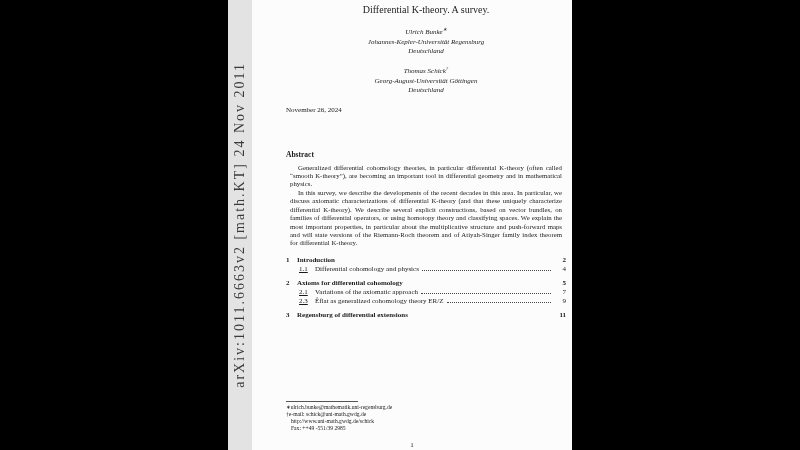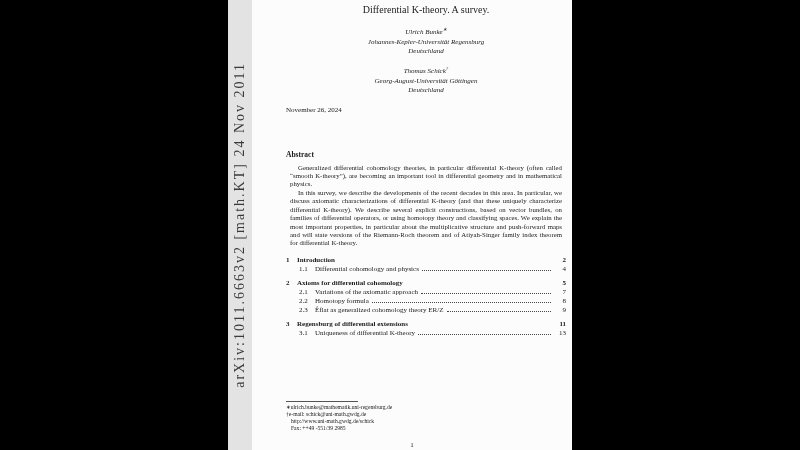--- a/index.html
+++ b/index.html
@@ -45,21 +45,21 @@
   .date { text-align:left; font-size:7px; margin-top:10px; }
   .abstract-heading { text-align:left; font-size:7.5px; font-weight:bold; margin-top:36px; }
   .abstract-body { margin:5px 4px 0 4px; font-size:6.8px; line-height:8.4px; text-align:justify; }
   .abstract-body p { text-indent:8px; }
   .contents-heading { font-size:11.5px; font-weight:bold; margin-top:28px; }
   .toc { margin-top:8px; font-size:7px; line-height:9px; }
   .toc-row { display:flex; align-items:baseline; }
   .toc-section { font-weight:bold; margin-top:5px; }
   .toc-section .toc-num { width:11px; }
   .toc-sub { padding-left:13px; }
-  .toc-sub .toc-num { width:16px; }
+  .toc-sub .toc-num { width:16px;text-decoration:underline; }
   .toc-leader { flex:1; margin:0 3px 2px 3px; border-bottom:1px dotted #444; }
   .toc-leader.none { border-bottom:none; }
   .toc-page { width:12px; text-align:right; }
   .footnotes { position:absolute; left:34px; right:24px; top:401px; font-size:5.6px; line-height:7px; }
   .footnote-rule { width:72px; border-top:1px solid #555; margin-bottom:2px; }
   .footnote.cont { padding-left:5px; }
   .page-number { position:absolute; left:0; right:0; top:441px; text-align:center; font-size:7px; }
 </style>
 </head>
 <body>
@@ -116,43 +116,31 @@
         <span class="toc-leader none"></span>
         <span class="toc-page">5</span>
       </div>
       <div class="toc-row toc-sub">
         <span class="toc-num">2.1</span>
         <span class="toc-title">Variations of the axiomatic approach</span>
         <span class="toc-leader"></span>
         <span class="toc-page">7</span>
       </div>
       <div class="toc-row toc-sub">
-        <span class="toc-num">2.2</span>
-        <span class="toc-title">Homotopy formula</span>
-        <span class="toc-leader"></span>
-        <span class="toc-page">8</span>
-      </div>
-      <div class="toc-row toc-sub">
         <span class="toc-num">2.3</span>
         <span class="toc-title">Êflat as generalized cohomology theory ER/Z</span>
         <span class="toc-leader"></span>
         <span class="toc-page">9</span>
       </div>
 
       <div class="toc-row toc-section">
         <span class="toc-num">3</span>
         <span class="toc-title">Regensburg of differential extensions</span>
         <span class="toc-leader none"></span>
         <span class="toc-page">11</span>
-      </div>
-      <div class="toc-row toc-sub">
-        <span class="toc-num">3.1</span>
-        <span class="toc-title">Uniqueness of differential K-theory</span>
-        <span class="toc-leader"></span>
-        <span class="toc-page">13</span>
       </div>
 
     </div>
 
     <div class="footnotes">
       <div class="footnote-rule"></div>
       <div class="footnote">∗ulrich.bunke@mathematik.uni-regensburg.de</div>
       <div class="footnote">†e-mail: schick@uni-math.gwdg.de</div>
       <div class="footnote cont">http://www.uni-math.gwdg.de/schick</div>
       <div class="footnote cont">Fax: ++49 -551/39 2985</div>

